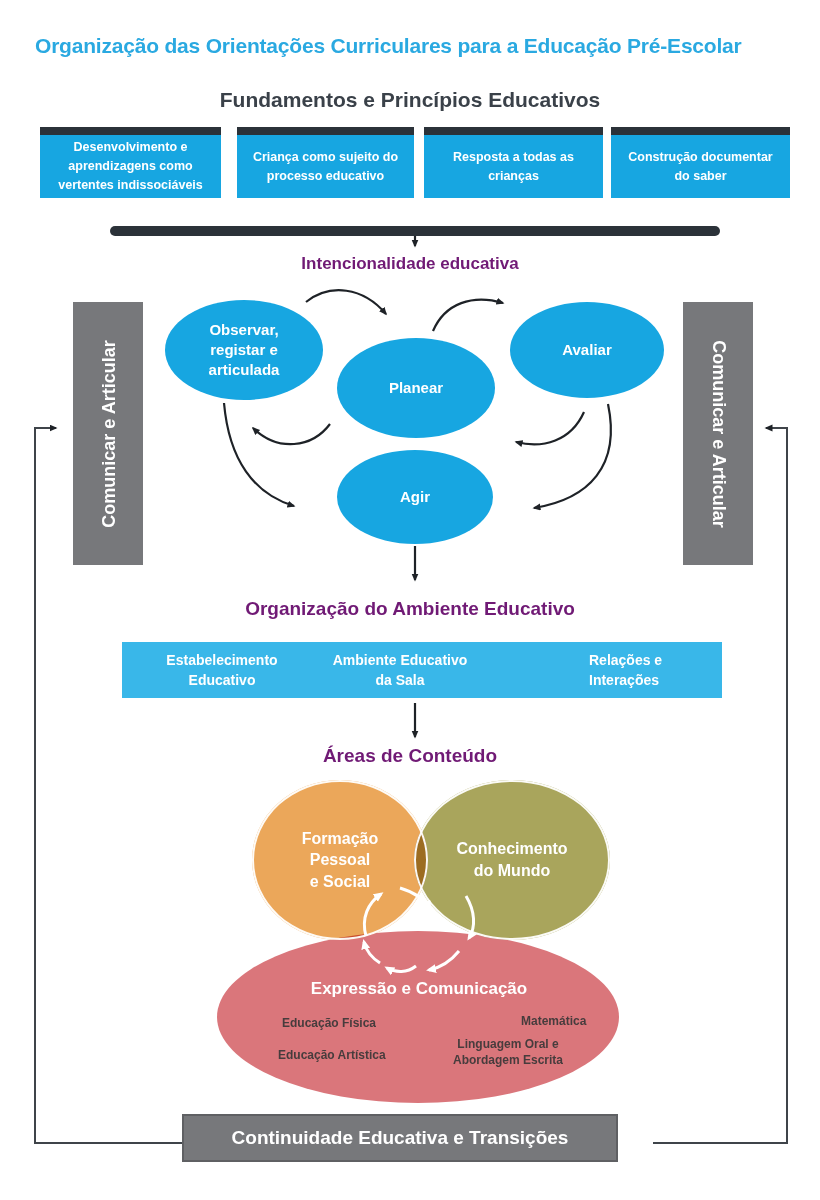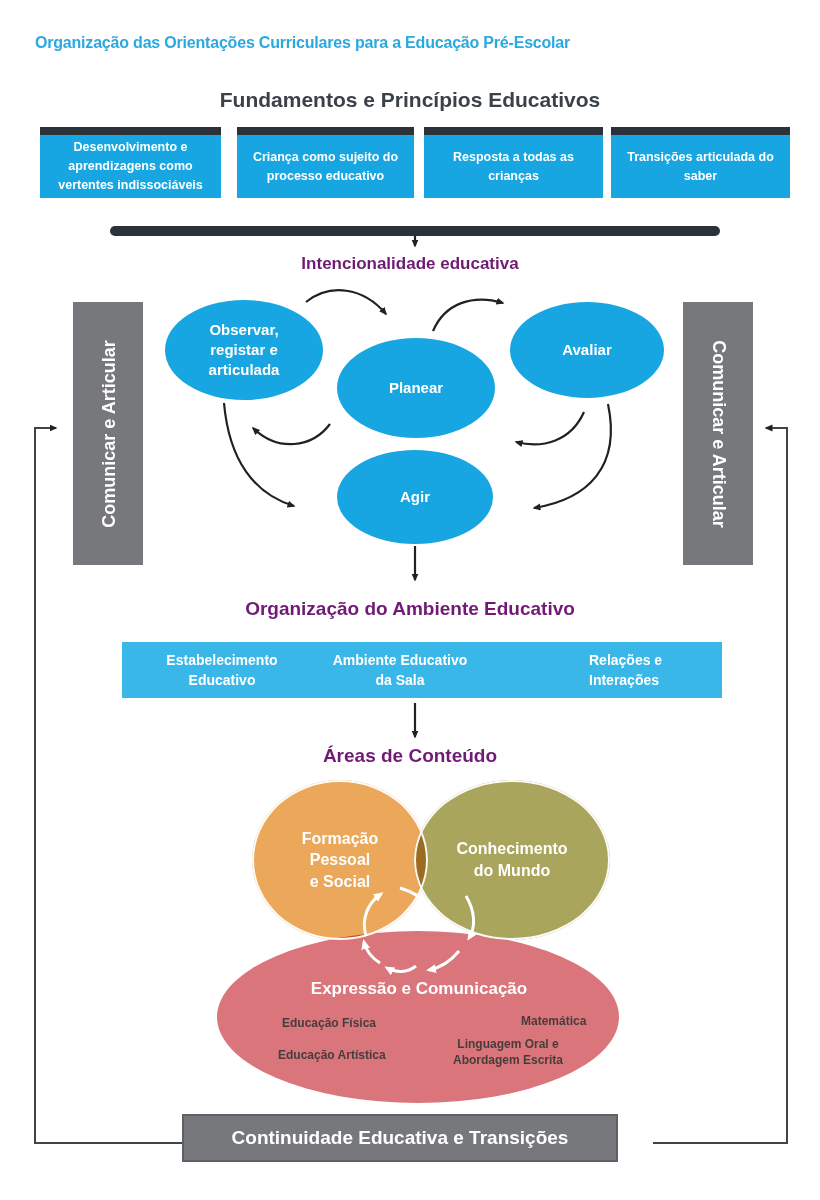--- a/index.html
+++ b/index.html
@@ -1,19 +1,19 @@
 <!DOCTYPE html>
 <html><head>
 <meta charset="utf-8">
 <style>
   html,body{margin:0;padding:0;background:#fff;}
   .canvas{position:relative;width:820px;height:1200px;background:#fff;overflow:hidden;
           font-family:"Liberation Sans",sans-serif;}
   .abs{position:absolute;}
-  .title{left:35px;top:34px;font-size:16px;font-weight:bold;color:#2AA9E1;white-space:nowrap;letter-spacing:-0.2px;}
+  .title{left:35px;top:34px;font-size:21px;font-weight:bold;color:#2AA9E1;white-space:nowrap;letter-spacing:-0.2px;}
   .h-dark{left:0;top:88px;width:820px;text-align:center;font-size:21px;font-weight:bold;color:#3A4149;}
   .h-blue{left:0;width:820px;text-align:center;font-size:19px;font-weight:bold;color:#701a75;}
   .h-blue.small{font-size:17px;}
   .fbox{top:127px;background:#17A6E1;border-top:8px solid #2B3239;height:63px;
         display:flex;align-items:center;justify-content:center;text-align:center;
         color:#fff;font-size:12.5px;font-weight:bold;line-height:1.5;}
   .divbar{left:110px;top:226px;width:610px;height:10px;background:#2B3239;border-radius:5px;}
   .side-bar{top:302px;width:70px;height:263px;background:#77787B;}
   .vtext{position:absolute;width:263px;height:70px;line-height:70px;text-align:center;
          color:#fff;font-size:18px;font-weight:bold;white-space:nowrap;}
@@ -48,21 +48,21 @@
   <div class="abs fbox" style="left:40px;width:181px;">
     <span style="width:170px;">Desenvolvimento e aprendizagens como vertentes indissociáveis</span>
   </div>
   <div class="abs fbox" style="left:237px;width:177px;">
     <span style="width:165px;">Criança como sujeito do processo educativo</span>
   </div>
   <div class="abs fbox" style="left:424px;width:179px;">
     <span style="width:150px;">Resposta a todas as crianças</span>
   </div>
   <div class="abs fbox" style="left:611px;width:179px;">
-    <span style="width:160px;">Transições articulada do saber</span>
+    <span style="width:160px;">Construção documentar do saber</span>
   </div>
 
   <div class="abs divbar"></div>
 
   <div class="abs h-blue small" style="top:254px;">Intencionalidade educativa</div>
 
   <div class="abs side-bar" style="left:73px;"></div>
   <div class="vtext" style="left:-23px;top:399px;transform:rotate(-90deg);">Comunicar e Articular</div>
   <div class="abs side-bar" style="left:683px;"></div>
   <div class="vtext" style="left:587px;top:399px;transform:rotate(90deg);">Comunicar e Articular</div>

